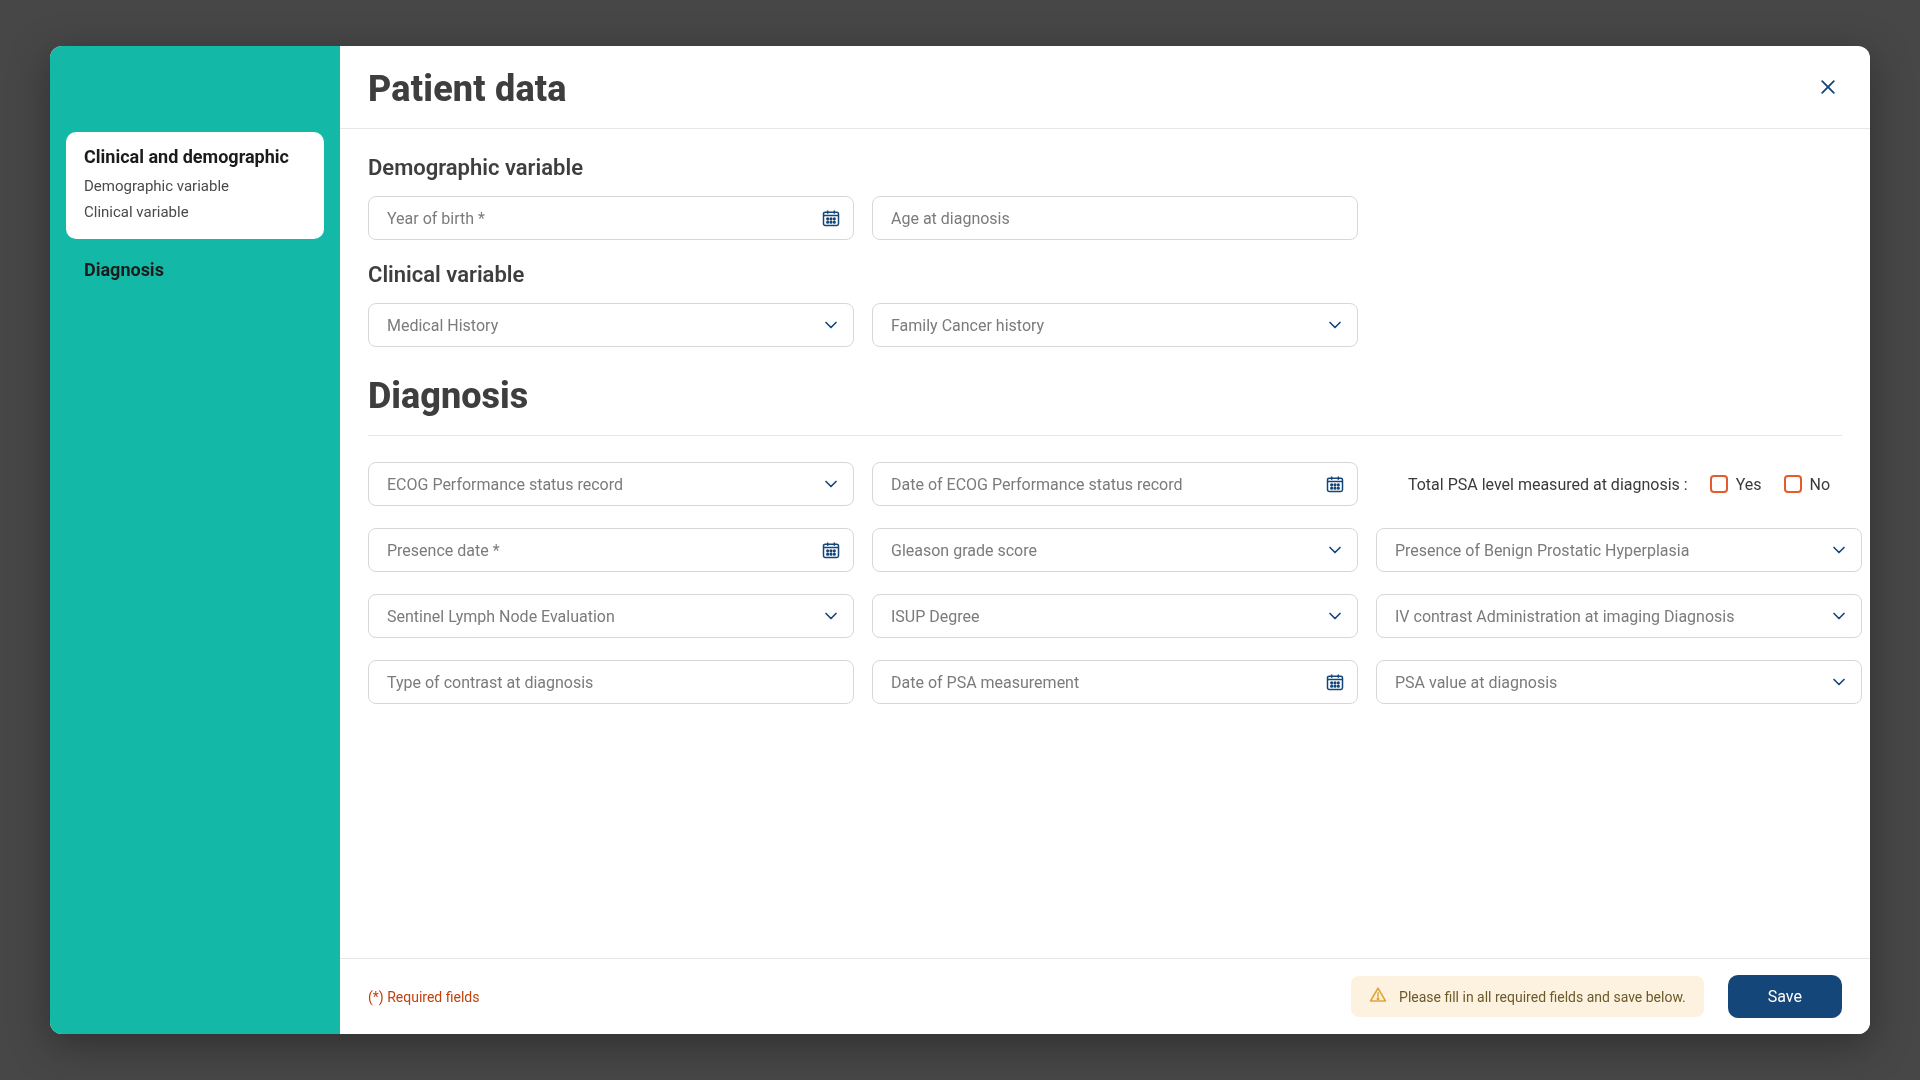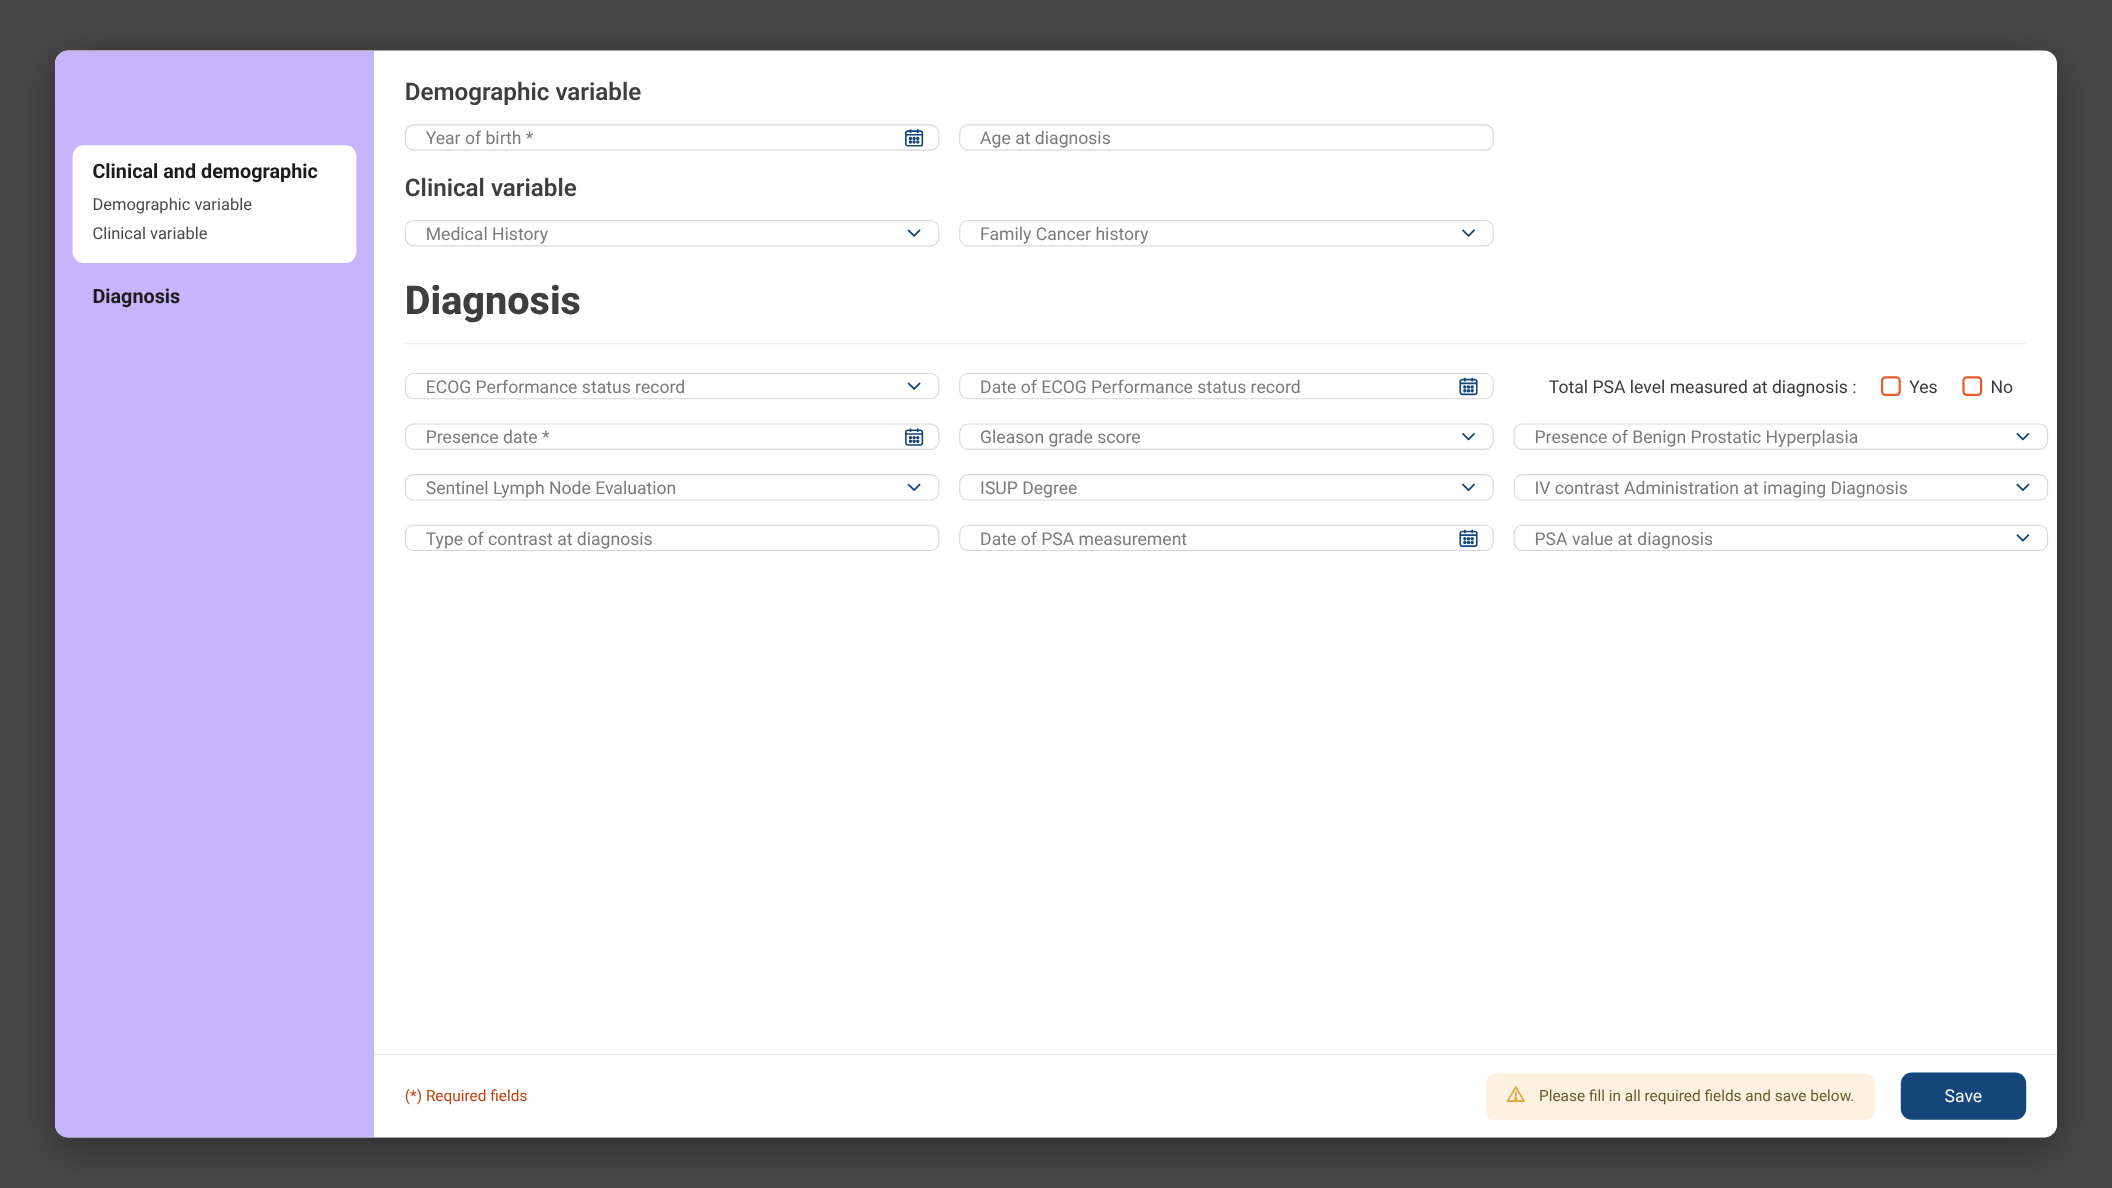--- a/index.html
+++ b/index.html
@@ -2,42 +2,42 @@
 <html><head>
 <meta charset="utf-8">
 <style>
   * { box-sizing: border-box; font-family: -apple-system, BlinkMacSystemFont, "Segoe UI", Roboto, Helvetica, Arial, sans-serif; }
   html, body { margin:0; padding:0; height:100%; }
   body { background:#474747; display:flex; align-items:flex-start; justify-content:center; width:1920px; height:1080px; overflow:hidden; }
   .modal {
     width:1820px; height:988px; margin-top:46px; background:#fff; border-radius:12px;
     display:grid; grid-template-columns:290px 1fr; box-shadow:0 10px 40px rgba(0,0,0,.35); position:relative; overflow:hidden;
   }
-  .sidebar { background:#c4b5fd; padding:86px 16px 16px 16px; }
+  .sidebar { background:#14b8a6; padding:86px 16px 16px 16px; }
   .nav-card { background:#fff; border-radius:10px; padding:14px 16px 14px 18px; margin-bottom:8px; }
   .nav-heading { font-weight:700; color:#1b1b1b; font-size:18px; margin-bottom:6px; }
   .nav-sub { color:#4a4a4a; font-size:15px; padding:4px 0; cursor:pointer; }
   .nav-plain { padding:12px 18px; font-weight:700; color:#1b1b1b; font-size:18px; cursor:pointer; }
 
   .main { display:flex; flex-direction:column; overflow:hidden; }
   .header { display:flex; align-items:center; justify-content:space-between; padding:22px 28px 18px 28px; border-bottom:1px solid #e6e6e6; }
   .title { font-size:36px; font-weight:800; color:#3e3e3e; letter-spacing:.2px; }
   .close { width:28px; height:28px; display:flex; align-items:center; justify-content:center; cursor:pointer; color:#14467a; }
   .close svg { width:20px; height:20px; }
 
   .content { padding:22px 28px 8px 28px; overflow:auto; flex:1; }
   .section-label { font-size:22px; font-weight:600; color:#3e3e3e; margin:4px 0 16px 0; }
   .section-title-big { font-size:36px; font-weight:800; color:#3e3e3e; margin:28px 0 0 0; padding-bottom:18px; border-bottom:1px solid #e6e6e6; }
   .diag-row-wrap { padding-top:26px; }
 
   .row { display:grid; grid-template-columns: repeat(3, 486px); column-gap:18px; margin-bottom:22px; align-items:center; }
   .row.two { grid-template-columns: 486px 486px; }
 
   .field {
-    position:relative; height:24px; border:1px solid #d7d7d7; border-radius:8px; background:#fff;
+    position:relative; height:44px; border:1px solid #d7d7d7; border-radius:8px; background:#fff;
     display:flex; align-items:center; padding:0 20px 0 18px; color:#7b7b7b; font-size:16px;
   }
   .field .label { pointer-events:none; }
   .field .icon { position:absolute; right:12px; top:50%; transform:translateY(-50%); color:#14467a; display:flex; align-items:center; justify-content:center; }
   .chevron svg, .calendar svg { width:20px; height:20px; }
   .chevron { color:#14467a; }
   .calendar { color:#14467a; }
 
   .psa-col { display:flex; align-items:center; gap:22px; font-size:16px; color:#3a3a3a;justify-content:center; }
   .psa-label { white-space:nowrap; }
@@ -66,20 +66,31 @@
   <aside class="sidebar">
     <div class="nav-card">
       <div class="nav-heading">Clinical and demographic</div>
       <div class="nav-sub">Demographic variable</div>
       <div class="nav-sub">Clinical variable</div>
     </div>
     <div class="nav-plain">Diagnosis</div>
   </aside>
 
   <main class="main">
+    <div class="header">
+      <div class="title">Patient data</div>
+      <div class="close">
+        <span>
+          <svg viewBox="0 0 24 24" fill="none" stroke="currentColor" stroke-width="2.2" stroke-linecap="round">
+              <line x1="5" y1="5" x2="19" y2="19"></line>
+              <line x1="19" y1="5" x2="5" y2="19"></line>
+            </svg>
+        </span>
+      </div>
+    </div>
 
     <div class="content">
 
       <div class="section-label">Demographic variable</div>
       <div class="row two">
         <div class="field">
           <span class="label">Year of birth *</span>
           <span class="icon calendar">
             <svg viewBox="0 0 24 24" fill="none" stroke="currentColor" stroke-width="1.8">
                 <rect x="3" y="5" width="18" height="16" rx="2"></rect>

